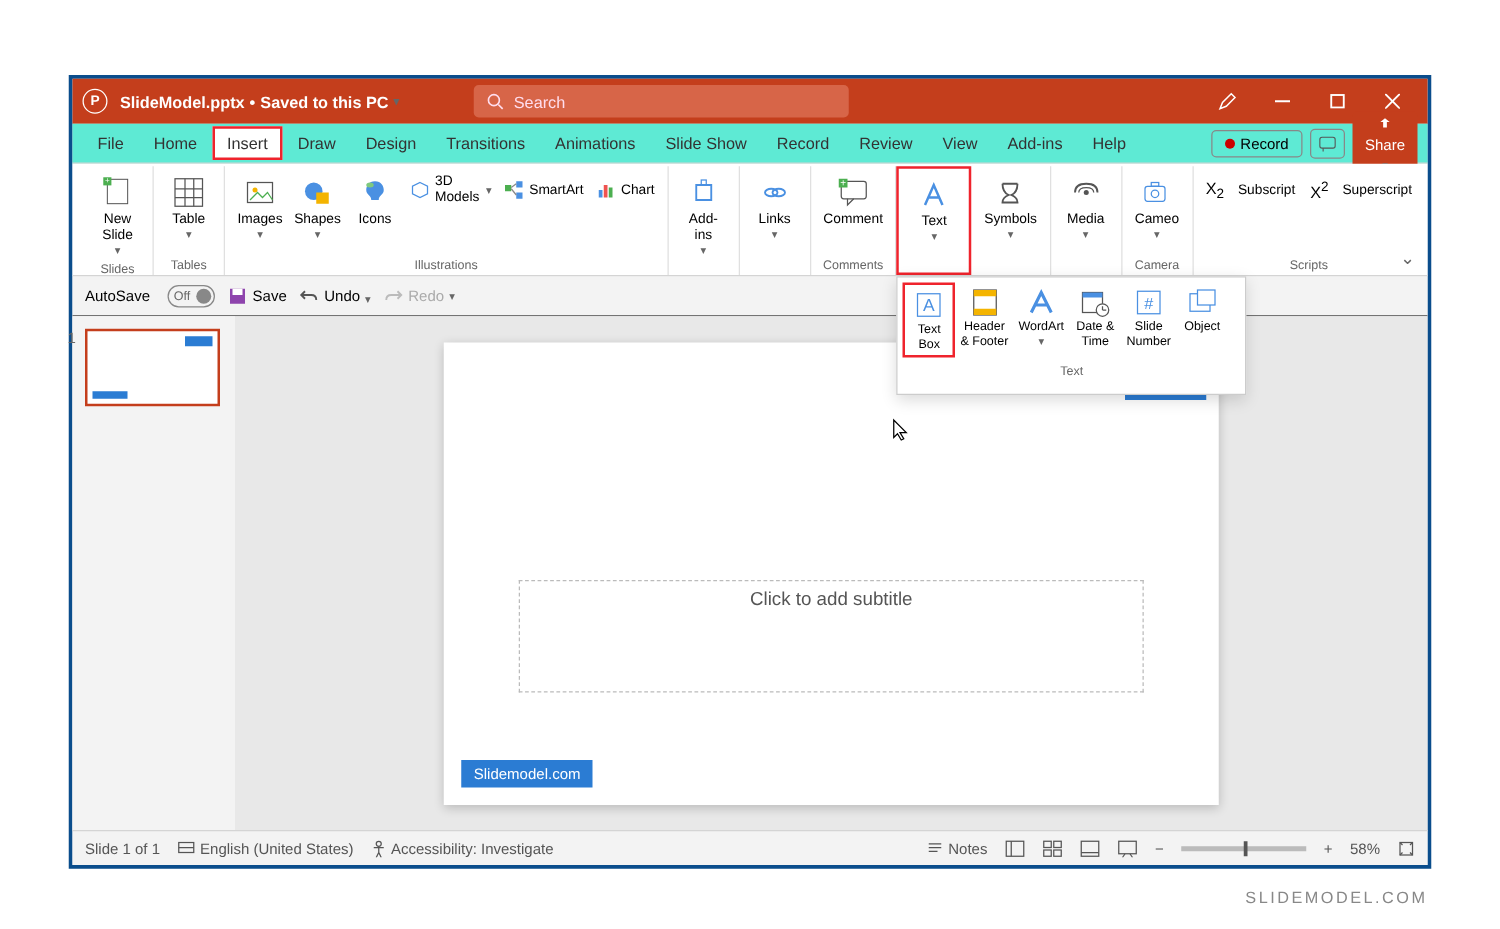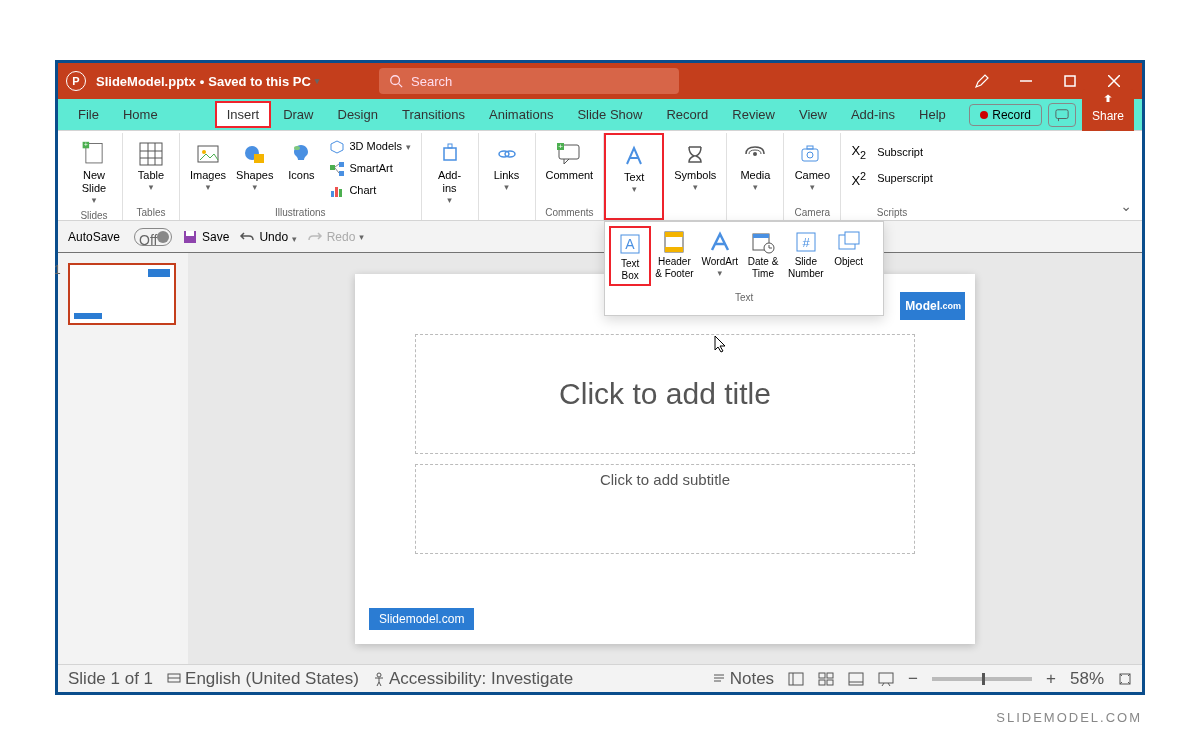--- a/index.html
+++ b/index.html
@@ -7,65 +7,65 @@
 .frame{position:absolute;left:55px;top:60px;width:1090px;height:635px;border:3px solid #0a4d8c;background:#f3f3f3;}
 .titlebar{height:36px;background:#c43e1c;display:flex;align-items:center;color:#fff;font-size:13px;padding:0 8px;}
 .pp-icon{width:20px;height:20px;border:1.5px solid #fff;border-radius:50%;display:flex;align-items:center;justify-content:center;font-size:11px;font-weight:bold;margin-right:10px;}
 .title-grow{flex:1;display:flex;align-items:center;font-weight:bold;}
 .search-box{width:300px;height:26px;background:#d76548;border-radius:4px;display:flex;align-items:center;padding:0 10px;color:#fde;font-size:13px;margin:0 auto;}
 .search-box svg{margin-right:8px;}
 .win-btns{display:flex;gap:4px;}
 .win-btn{width:40px;height:30px;display:flex;align-items:center;justify-content:center;cursor:pointer;}
 .tabs{height:32px;background:#5eead4;display:flex;align-items:center;padding:0 8px;border-bottom:1px solid #d4d4d4;font-size:13px;gap:0;}
 .tab{padding:6px 12px;cursor:pointer;color:#333;}
-.tab.active{border:2px solid #ef232c;background:#fff;padding:4px 10px;margin-left:45px;}
+.tab.active{border:2px solid #ef232c;background:#fff;padding:4px 10px;}
 .tabs-right{margin-left:auto;display:flex;align-items:center;gap:6px;}
 .rec-btn{border:1px solid #888;border-radius:4px;padding:3px 10px;font-size:12px;display:flex;align-items:center;gap:4px;}
 .rec-dot{width:8px;height:8px;background:#c00;border-radius:50%;}
 .smiley{border:1px solid #888;border-radius:4px;width:28px;height:24px;display:flex;align-items:center;justify-content:center;}
 .share-btn{background:#c43e1c;color:#fff;border-radius:4px;padding:4px 10px;font-size:12px;display:flex;align-items:center;gap:4px;flex-direction:column;}
 .ribbon{height:90px;background:#fff;border-bottom:1px solid #d4d4d4;display:flex;font-size:11px;padding:2px 8px 0;position:relative;}
 .rgroup{display:flex;flex-direction:column;align-items:center;border-right:1px solid #e0e0e0;padding:0 6px;}
 .rgroup-items{display:flex;gap:2px;flex:1;align-items:flex-start;padding-top:4px;}
 .rgroup-label{font-size:10px;color:#666;padding:2px 0;}
 .rbtn{display:flex;flex-direction:column;align-items:center;justify-content:flex-start;padding:2px 4px;cursor:pointer;min-width:44px;text-align:center;line-height:1.2;}
 .rbtn .ico{height:30px;display:flex;align-items:center;justify-content:center;}
 .rbtn.small{min-width:auto;flex-direction:row;justify-content:flex-start;padding:2px 4px;text-align:left;gap:4px;}
 .rbtn.small .ico{height:16px;width:16px;}
 .highlight{border:2px solid #ef232c;}
 .chev{font-size:9px;color:#666;}
 .qat{height:32px;background:#f3f3f3;display:flex;align-items:center;padding:0 10px;font-size:12px;gap:10px;border-bottom:1px solid #737373;}
 .toggle{width:38px;height:18px;border:1px solid #888;border-radius:10px;position:relative;display:inline-block;margin-left:4px;}
 .toggle::after{content:"";width:12px;height:12px;background:#888;border-radius:50%;position:absolute;right:2px;top:2px;}
-.toggle-txt{font-size:14px;position:absolute;left:4px;top:3px;color:#666;}
+.toggle-txt{font-size:10px;position:absolute;left:4px;top:3px;color:#666;}
 .workspace{display:flex;height:calc(100% - 36px - 32px - 90px - 32px - 28px);background:#e8e8e8;}
 .thumbs{width:130px;background:#f3f3f3;padding:10px;}
 .thumb{width:108px;height:62px;background:#fff;border:2px solid #c43e1c;position:relative;}
 .thumb-num{position:absolute;left:-14px;top:0;font-size:12px;color:#666;}
 .thumb::before{content:"";position:absolute;right:4px;top:4px;width:22px;height:8px;background:#2b7cd3;}
 .thumb::after{content:"";position:absolute;left:4px;bottom:4px;width:28px;height:6px;background:#2b7cd3;}
 .canvas-area{flex:1;display:flex;align-items:center;justify-content:center;padding:10px;}
 .slide{width:620px;height:370px;background:#fff;box-shadow:0 2px 8px rgba(0,0,0,.2);position:relative;}
 .logo-tr{position:absolute;right:10px;top:18px;width:65px;height:28px;background:#2b7cd3;color:#fff;font-size:12px;font-weight:bold;display:flex;align-items:center;justify-content:flex-end;padding-right:4px;}
 .title-ph{position:absolute;left:60px;top:60px;right:60px;height:120px;border:1px dashed #bbb;display:flex;align-items:center;justify-content:center;font-size:30px;color:#555;}
 .sub-ph{position:absolute;left:60px;top:190px;right:60px;height:90px;border:1px dashed #bbb;display:flex;align-items:flex-start;justify-content:center;font-size:15px;color:#555;padding-top:6px;}
 .footer-tag{position:absolute;left:14px;bottom:14px;background:#2b7cd3;color:#fff;font-size:12px;padding:4px 10px;}
 .dropdown{position:absolute;left:505px;top:0px;width:280px;height:95px;background:#fff;border:1px solid #ccc;box-shadow:0 4px 12px rgba(0,0,0,.15);z-index:50;display:flex;flex-direction:column;}
 .dd-items{display:flex;padding:4px;gap:0;}
 .dd-btn{display:flex;flex-direction:column;align-items:center;font-size:10px;padding:2px 4px;cursor:pointer;line-height:1.2;text-align:center;min-width:42px;}
 .dd-btn .ico{height:28px;display:flex;align-items:center;justify-content:center;}
 .dd-btn.hl{border:2px solid #ef232c;}
 .dd-label{text-align:center;font-size:10px;color:#666;padding:2px 0 4px;border-top:0;}
 .cursor{position:absolute;left:525px;top:81px;z-index:60;}
-.statusbar{height:28px;background:#f3f3f3;border-top:1px solid #d4d4d4;display:flex;align-items:center;padding:0 10px;font-size:17px;color:#555;gap:14px;}
+.statusbar{height:28px;background:#f3f3f3;border-top:1px solid #d4d4d4;display:flex;align-items:center;padding:0 10px;font-size:12px;color:#555;gap:14px;}
 .statusbar .grow{flex:1;}
 .zoom-slider{width:100px;height:4px;background:#bbb;position:relative;}
 .zoom-thumb{width:3px;height:12px;background:#555;position:absolute;left:50%;top:-4px;}
 .watermark{position:absolute;right:58px;bottom:18px;font-size:13px;letter-spacing:2px;color:#888;}
-.vstack{display:flex;flex-direction:column;}
+.vstack{display:flex;flex-direction:row;}
 svg{display:block;}
 .ribbon-chev{position:absolute;right:10px;bottom:6px;font-size:14px;color:#666;cursor:pointer;}
 </style>
 </head>
 <body>
 
 <div class="frame">
 
   <div class="titlebar">
     <div class="pp-icon">P</div>
@@ -468,23 +468,20 @@
         <span class="thumb-num">1</span>
         <div class="thumb"></div>
       </div>
     </div>
     <div class="canvas-area" style="position:relative;">
       <div class="slide">
         <div class="logo-tr">
             <span>Model</span>
             <span style="font-size:9px;">.com</span>
           </div>
-        <div class="title-ph">
-            <span>Click to add title</span>
-          </div>
         <div class="sub-ph">
             <span>Click to add subtitle</span>
           </div>
         <div class="footer-tag"><span>Slidemodel.com</span></div>
       </div>
       <svg class="cursor" width="16" height="20">
           <path d="M2 2 L2 16 L5 13 L8 18 L10 17 L7 12 L12 12 Z" fill="#fff" stroke="#000"></path>
         </svg>
     </div>
   </div>

